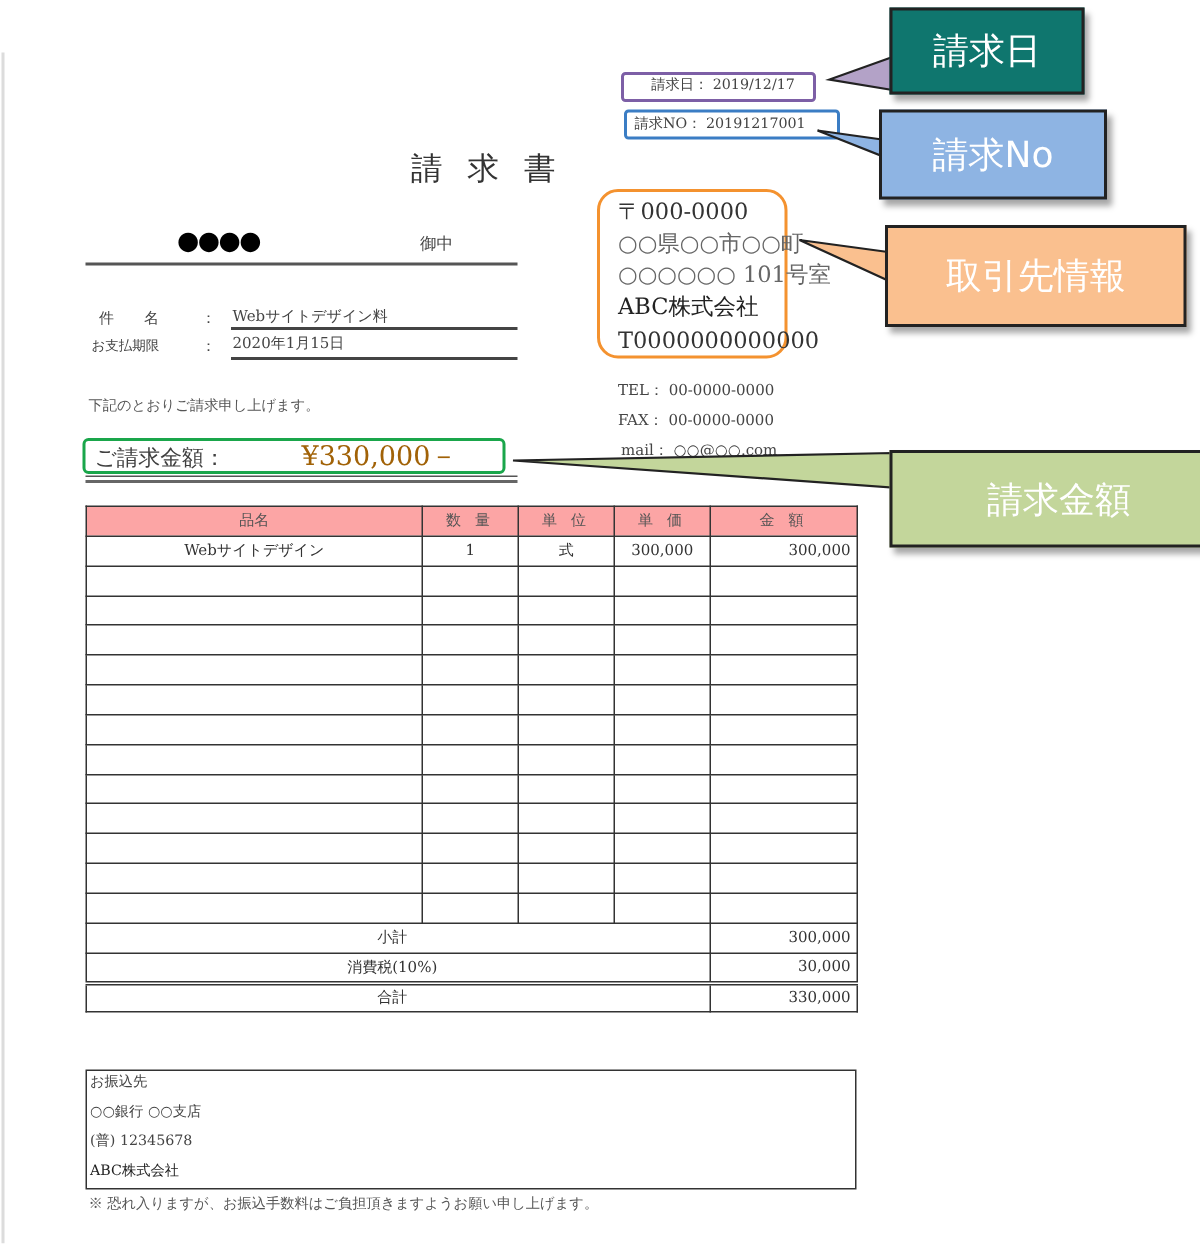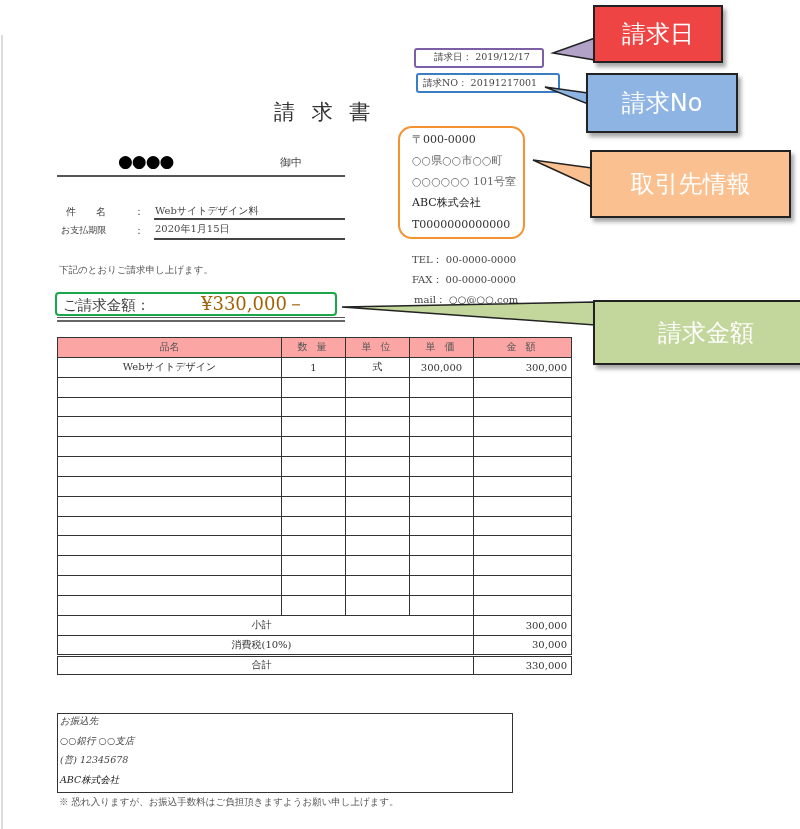--- a/index.html
+++ b/index.html
@@ -42,34 +42,34 @@
     .c-amount { text-align: right; }
     .sum-label { text-align: center; padding-right: 12px !important; }
     .double-top td { border-top: 3px double #333; }
 
     
     .info-box { border: 2px solid; border-radius: 3px; font-size: 9.5px; color: #444; padding-left: 6px; line-height: 14px; }
     .date-box { left: 414px; top: 48px; width: 130px; height: 20px; border-color: #7d5fa6; text-align: center; }
     .no-box { left: 416px; top: 73px; width: 144px; height: 20px; border-color: #3b7dc4; line-height: 16px; padding-left: 5px; }
 
     .partner-box { left: 398px; top: 126px; width: 127px; height: 113px; border: 2.5px solid #f4922f; border-radius: 14px; }
-    .partner-line { position: absolute; left: 13px; font-size: 11px; color: #333; white-space: nowrap; }
+    .partner-line { position: absolute; left: 13px; font-size: 15px; color: #333; white-space: nowrap; }
 
     .contact-line { position: absolute; font-size: 10px; color: #444; white-space: nowrap; }
 
     
     .callout { position: absolute; border: 2px solid #222; color: #fff; font-family: "DejaVu Sans", sans-serif; font-size: 24px; display: flex; align-items: center; justify-content: center; box-shadow: 3px 4px 4px rgba(0,0,0,0.35); z-index: 2; }
-    .callout-date { left: 593px; top: 5px; width: 130px; height: 58px; background: #ef4444; }
+    .callout-date { left: 593px; top: 5px; width: 130px; height: 58px; background: #0f766e; }
     .callout-no { left: 586px; top: 73px; width: 152px; height: 60px; background: #8eb4e3; }
     .callout-partner { left: 590px; top: 150px; width: 201px; height: 68px; background: #fac08f; }
     .callout-amount { left: 593px; top: 300px; width: 226px; height: 65px; background: #c3d69b; }
     svg.tails { position: absolute; left: 0; top: 0; z-index: 1; }
 
     
-    .bank-box { left: 57px; top: 713px; width: 456px; height: 80px; border: 1.5px solid #333; font-size: 9.5px; color: #444; font-style: italic; }
+    .bank-box { left: 57px; top: 713px; width: 514px; height: 80px; border: 1.5px solid #333; font-size: 9.5px; color: #444; }
     .bank-line { position: absolute; left: 2px; white-space: nowrap; }
     .note { left: 59px; top: 796px; font-size: 9.5px; color: #555; }
 </style>
 </head>
 <body>
 
 <div class="page-edge"></div>
 
 <div class="abs title">請 求 書</div>
 

